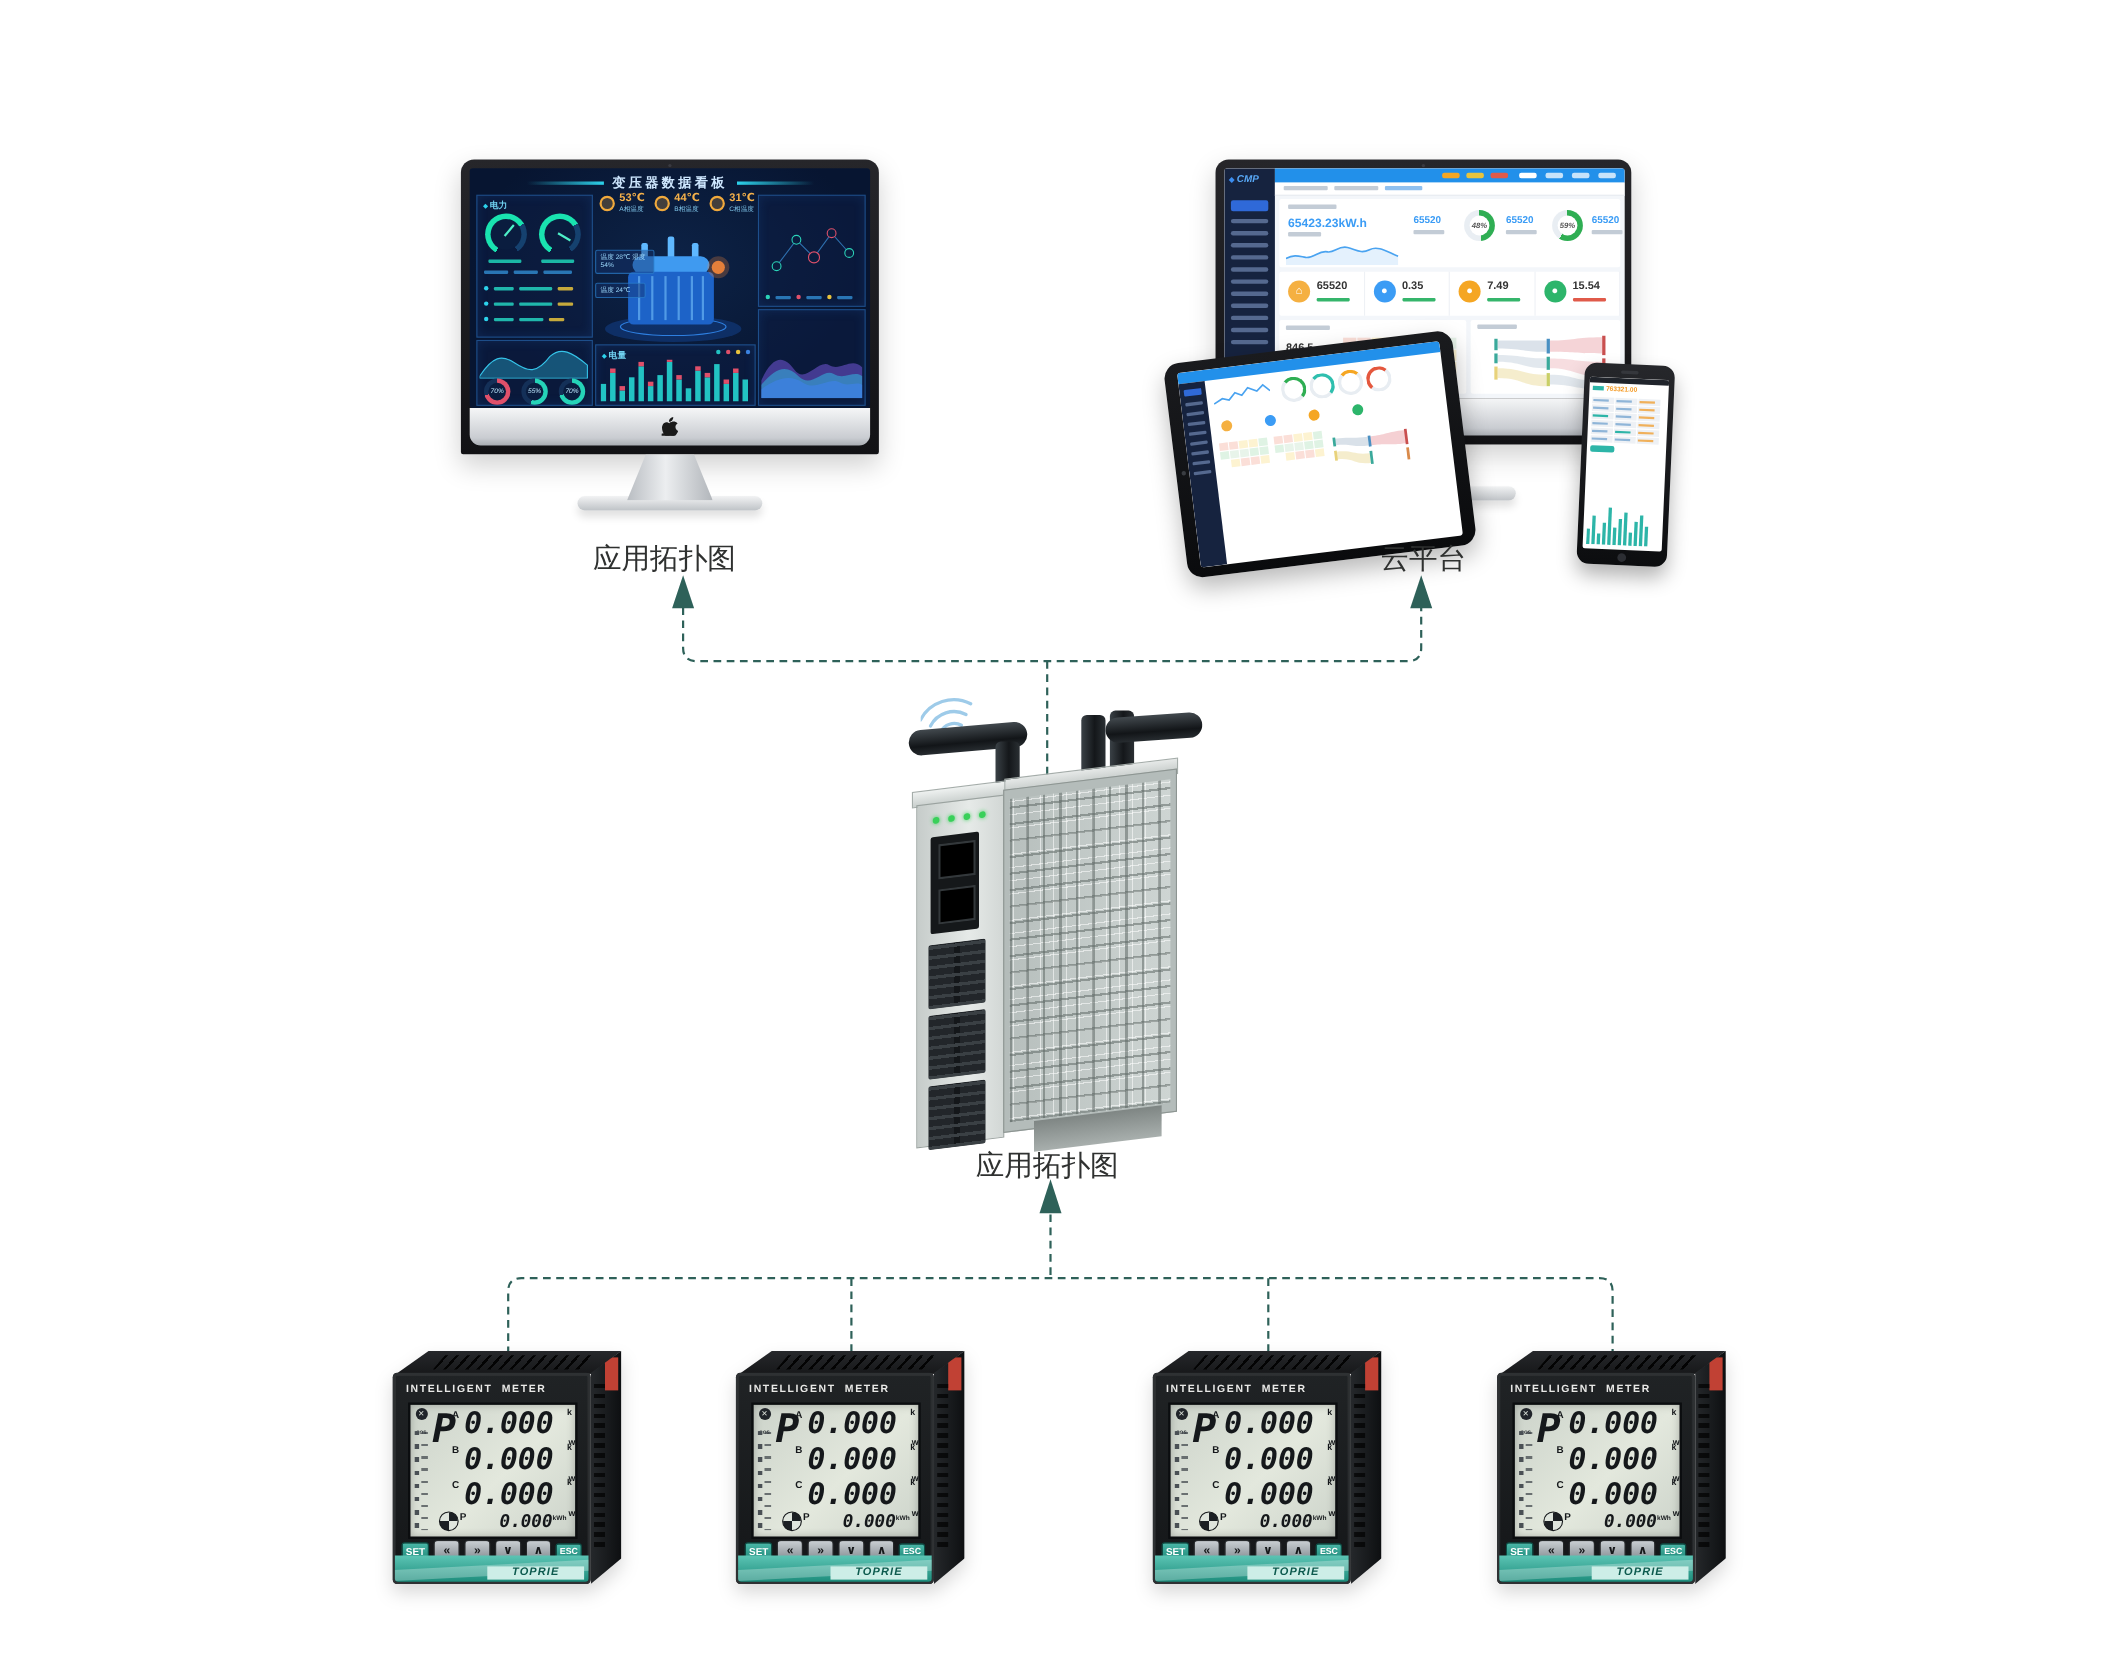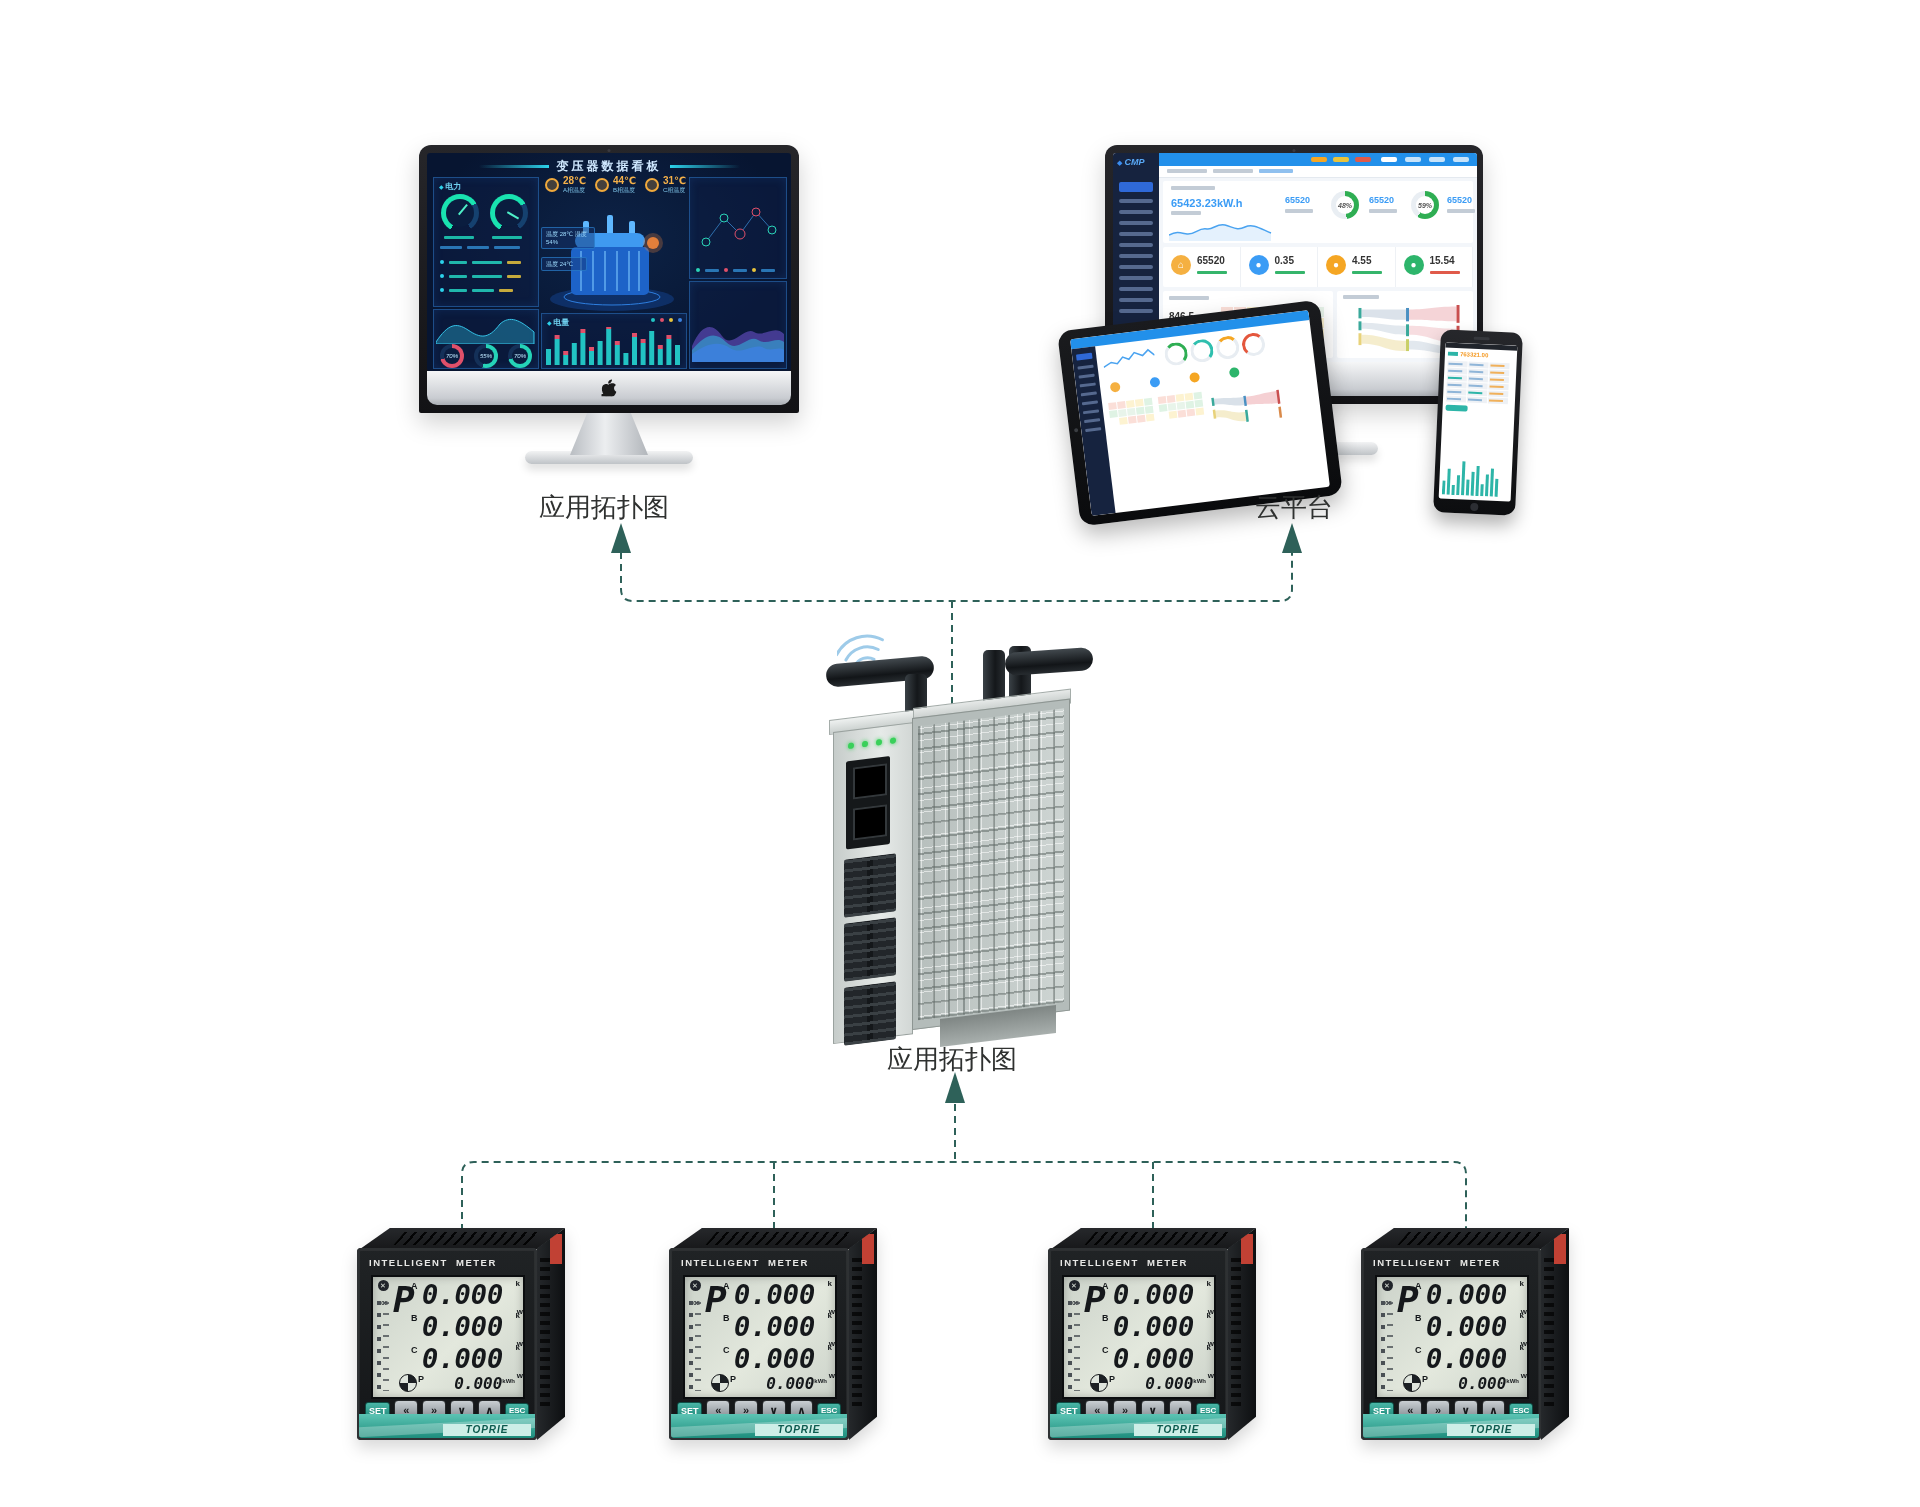--- a/index.html
+++ b/index.html
@@ -237,21 +237,21 @@
             </div>
           <div class="sdonut" style="left: 74px; top: 34px; background: conic-gradient(rgb(37, 211, 184) 70%, rgb(20, 48, 88) 0deg);">
               <i class="hole abs">
                 <span class="pct">70%</span>
               </i>
             </div>
         </div>
 
         <div class="chip" style="left:118px;top:22px;">
             <i class="ico"></i>
-            <span><span class="v">28℃</span><span class="l">A相温度</span></span>
+            <span><span class="v">53℃</span><span class="l">A相温度</span></span>
           </div>
         <div class="chip" style="left:168px;top:22px;">
             <i class="ico"></i>
             <span><span class="v">44℃</span><span class="l">B相温度</span></span>
           </div>
         <div class="chip" style="left:218px;top:22px;">
             <i class="ico"></i>
             <span><span class="v">31℃</span><span class="l">C相温度</span></span>
           </div>
 
@@ -421,21 +421,21 @@
               <span class="val">65520</span>
               <i class="sub"></i>
             </div>
           <div class="scard">
               <i class="cir" style="background:#3b9cf5">●</i>
               <span class="val">0.35</span>
               <i class="sub"></i>
             </div>
           <div class="scard">
               <i class="cir" style="background:#f5a623">●</i>
-              <span class="val">4.55</span>
+              <span class="val">7.49</span>
               <i class="sub"></i>
             </div>
           <div class="scard">
               <i class="cir" style="background:#2db56b">●</i>
               <span class="val">15.54</span>
               <i class="sub" style="background:#e05a4a"></i>
             </div>
         </div>
         <div class="cl-sec3">
           <div class="cl-p" style="flex:1.25;">

